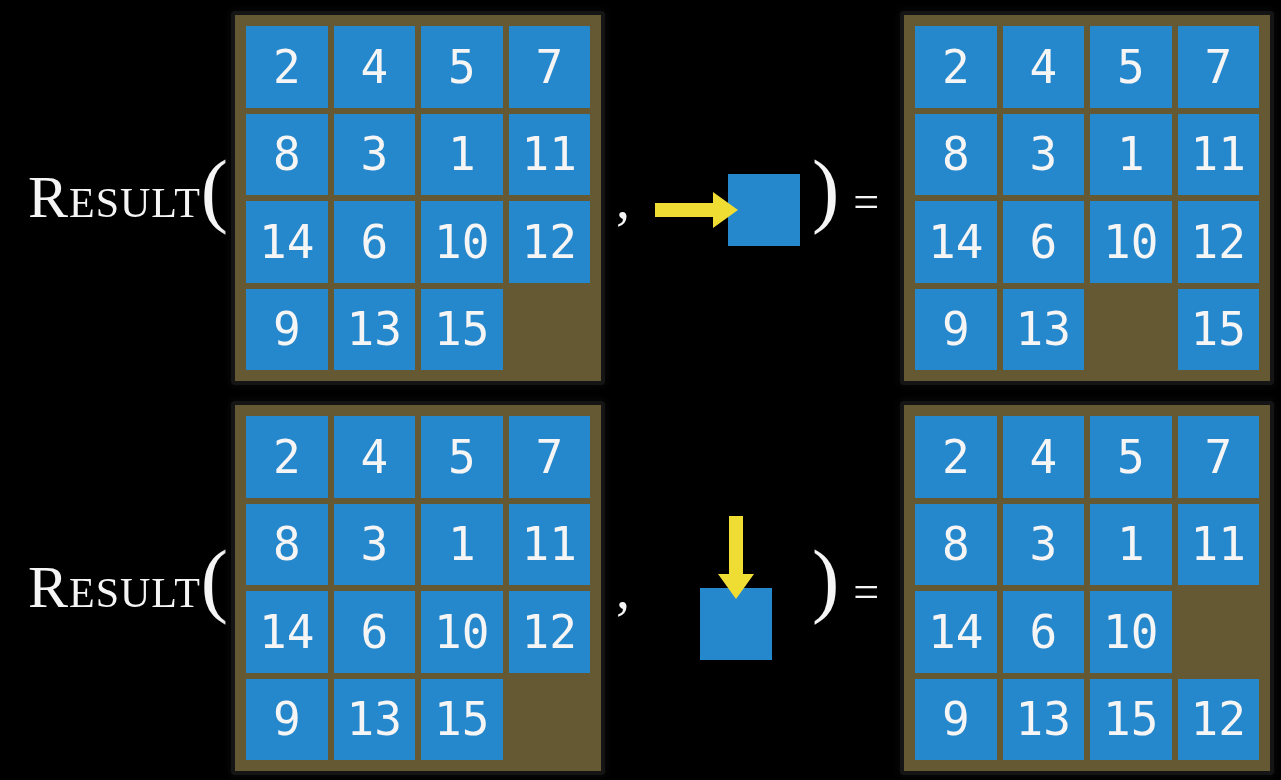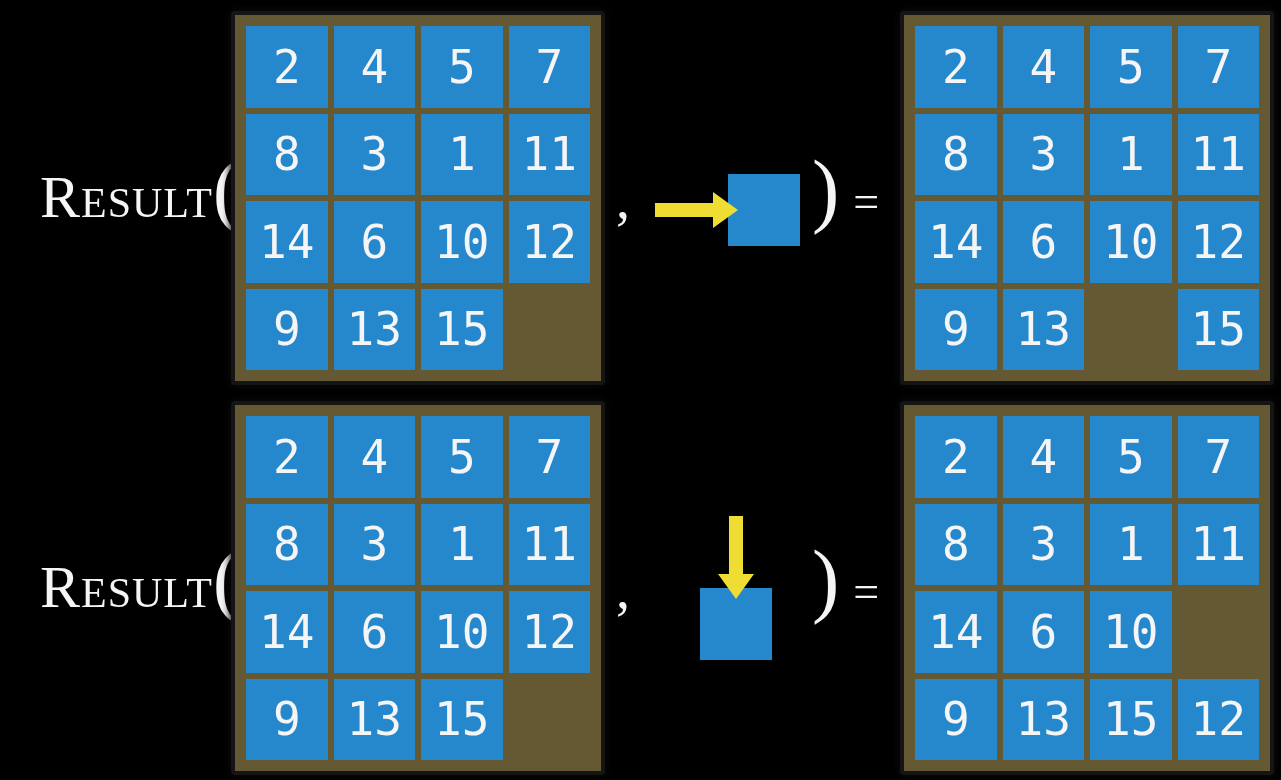--- a/index.html
+++ b/index.html
@@ -35,21 +35,21 @@
   .cell.blank{background:transparent;}
   
   .t{
     position:absolute;
     color:var(--text-white,#fff);
     line-height:1;
     white-space:nowrap;
   }
   .fnwrap,.closewrap{display:flex;align-items:baseline;}
   .closewrap{column-gap:14px;}
-  .fn{font-size:60px;font-variant:small-caps;letter-spacing:1px;line-height:1;margin-left:12px;}
+  .fn{font-size:60px;font-variant:small-caps;letter-spacing:1px;line-height:1;}
   .paren{font-size:82px;font-weight:400;line-height:1;}
   .comma{font-size:56px;}
   .eq{font-size:46px;line-height:1;}
   
   .sq{
     position:absolute;width:72px;height:72px;
     background:var(--tile-blue,#2587cc);
   }
   .arrow{position:absolute;}
   .arrow polygon{fill:var(--arrow-yellow,#f0dd33);}

